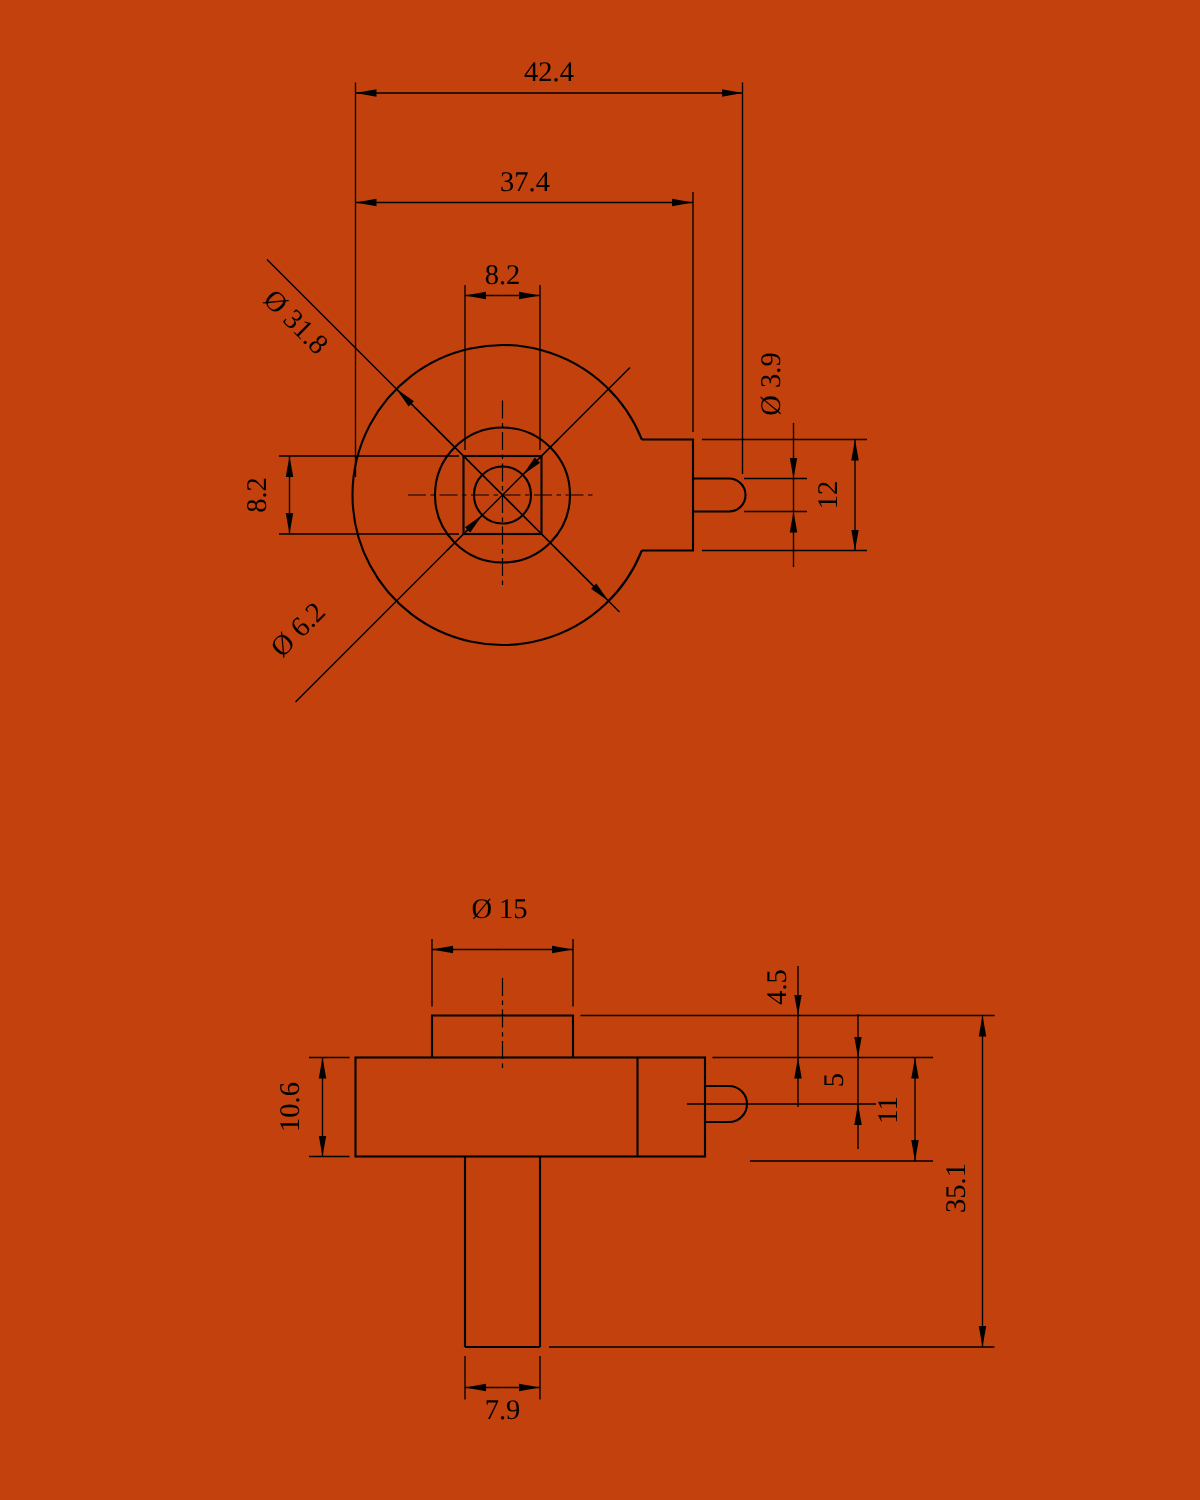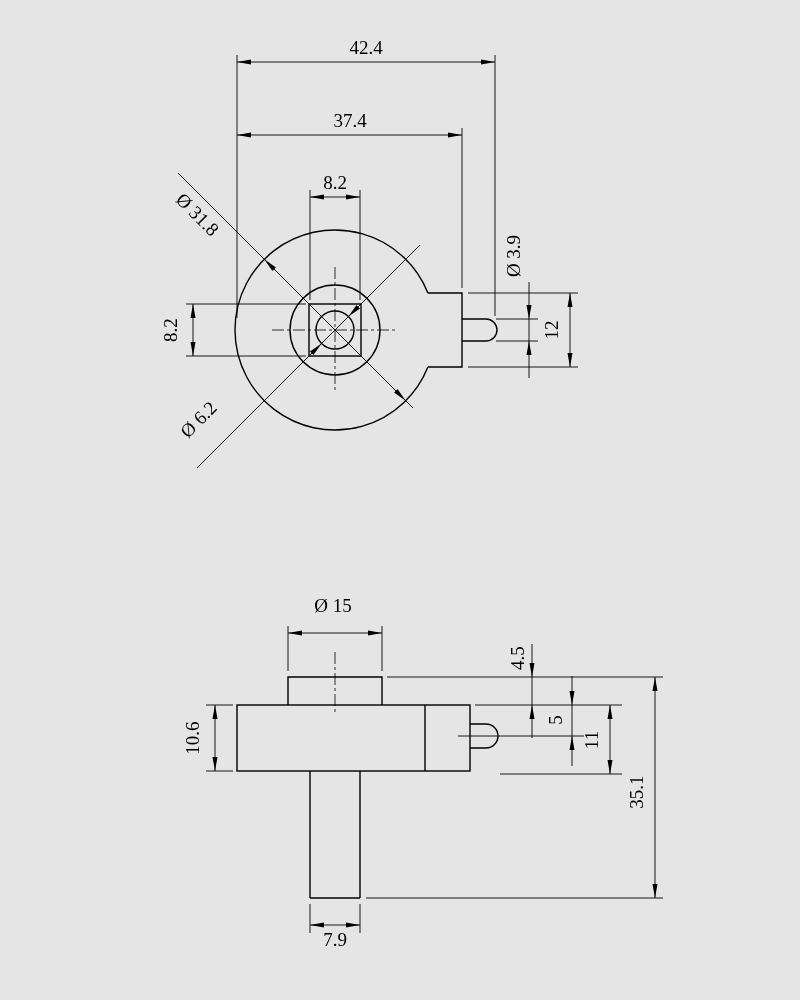--- a/index.html
+++ b/index.html
@@ -1,16 +1,16 @@
 <!DOCTYPE html>
 <html><head>
 <meta charset="utf-8">
 <style>
   html,body { margin:0; padding:0; background:#ffffff; }
-  .canvas { position:relative; width:800px; height:1000px; background:#e5e5e5; overflow:hidden; }
+  .canvas { position:relative; width:800px; height:1000px; background:#c2410c; overflow:hidden; }
   svg { display:block; }
   .g  { stroke:#000; stroke-width:1.4; fill:none; }
   .d  { stroke:#000; stroke-width:0.9; fill:none; }
   .cl { stroke:#000; stroke-width:0.8; fill:none; stroke-dasharray:12 3 3 3; }
   text { font-family:"Liberation Serif", serif; font-size:19px; fill:#000; stroke:none; }
 </style>
 </head>
 <body>
 
 <div class="canvas">

